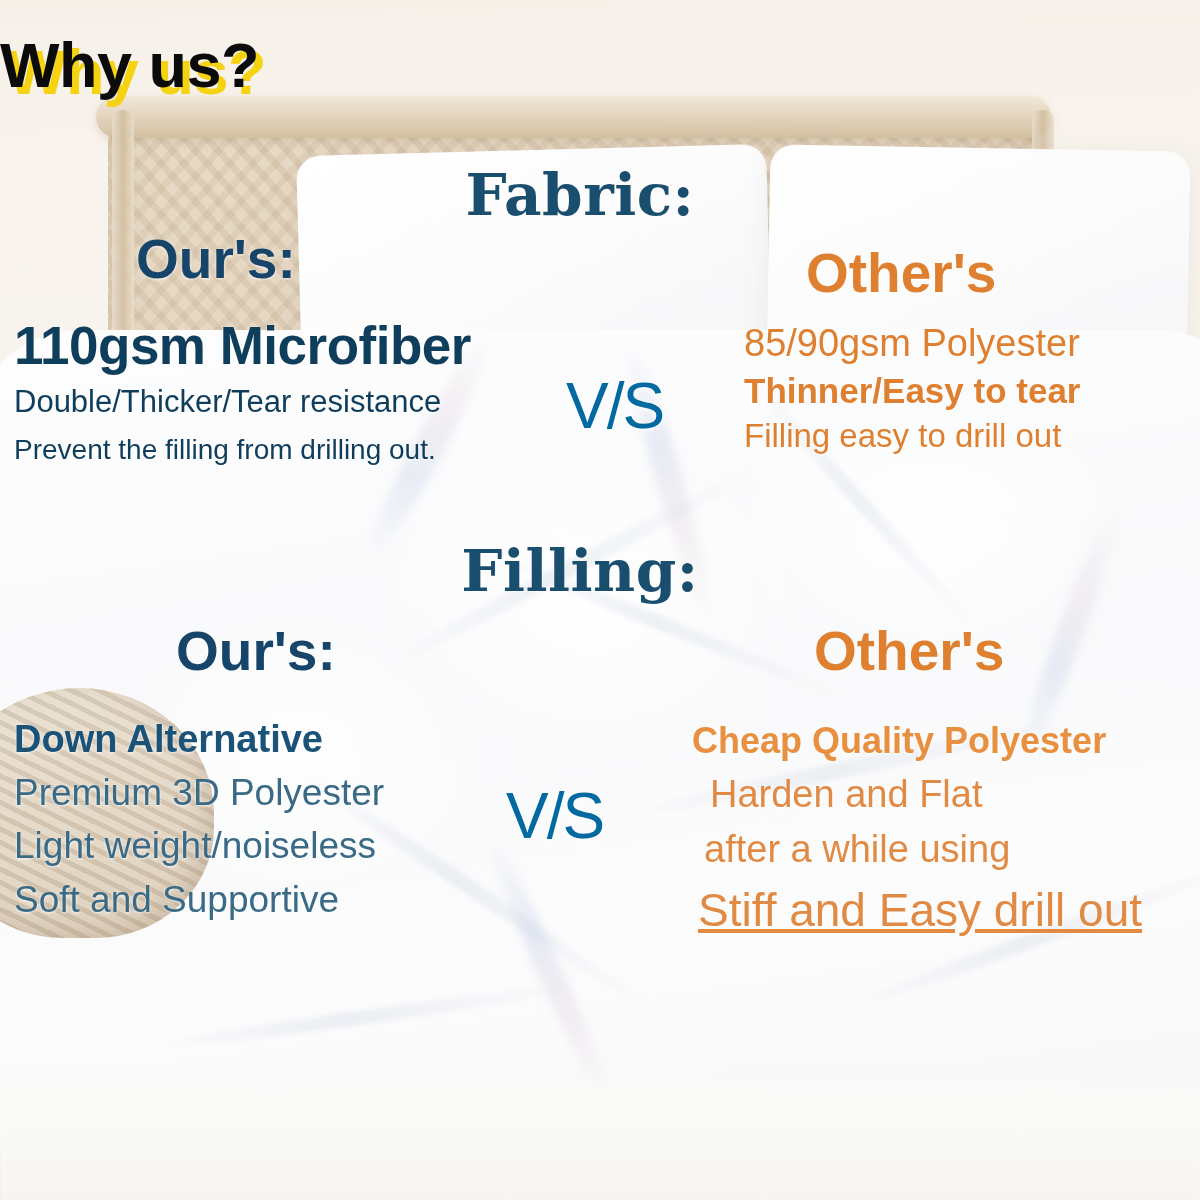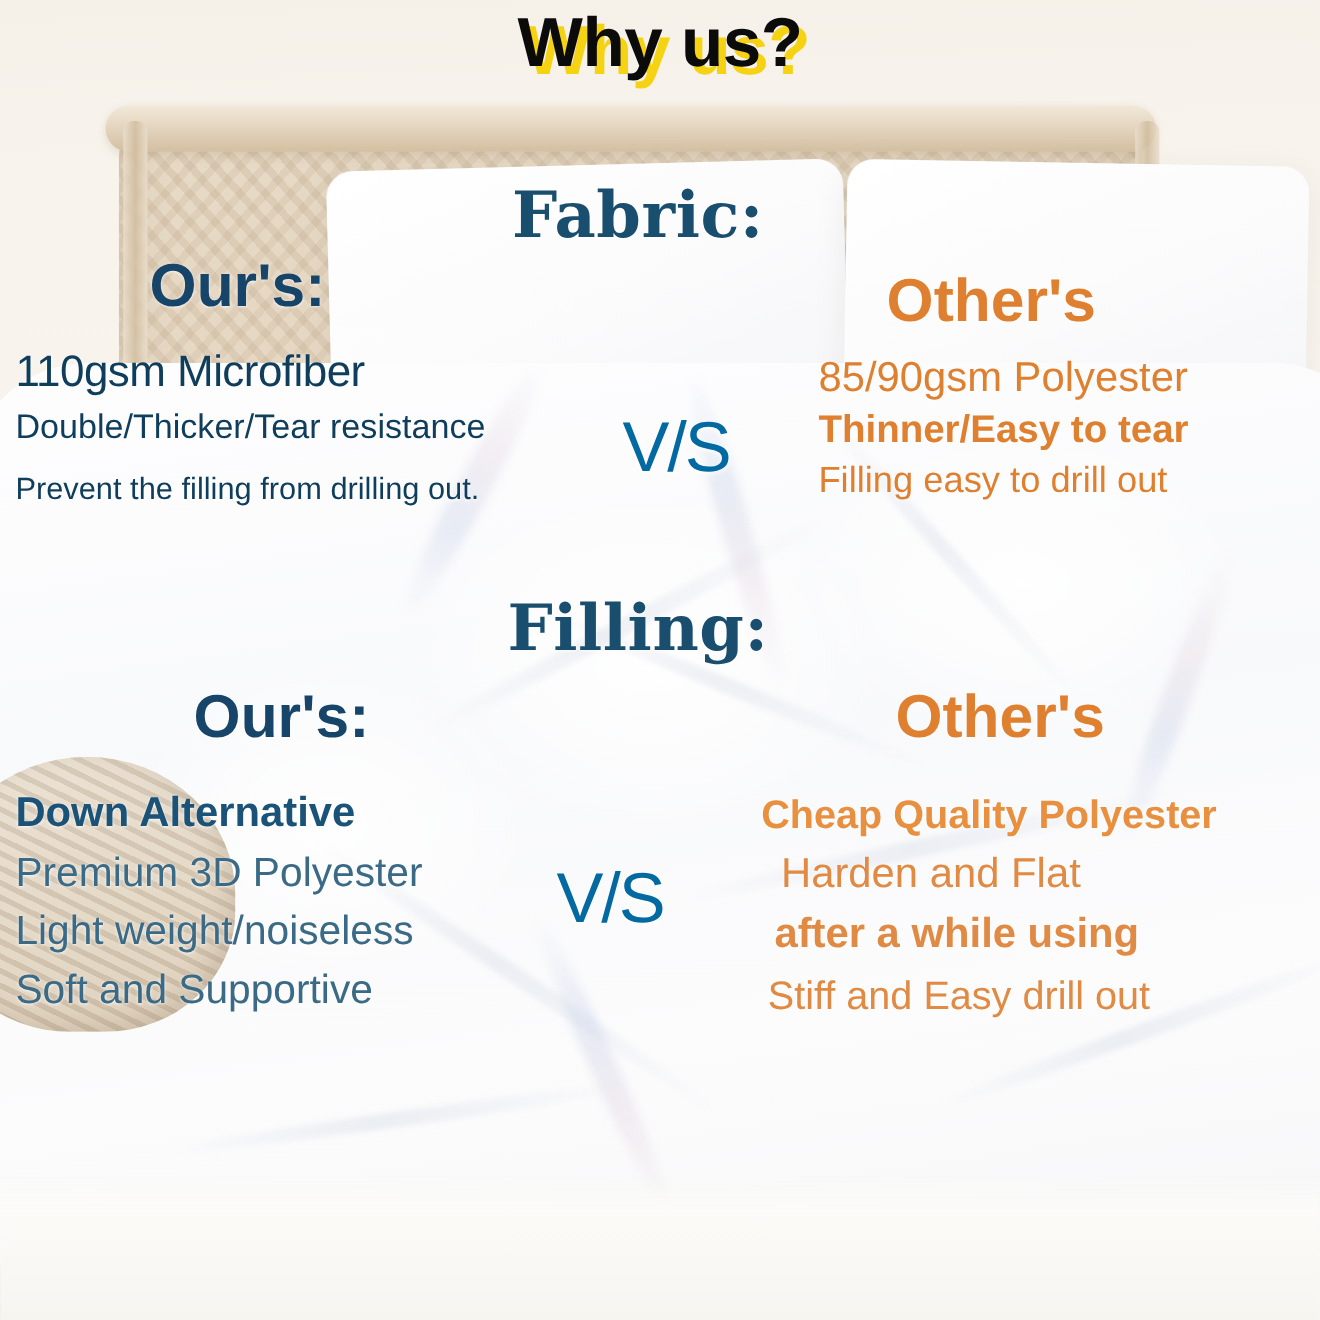--- a/index.html
+++ b/index.html
@@ -109,22 +109,22 @@
   
   .bg-wash {
     position:absolute; inset:0;
     background:linear-gradient(180deg, rgba(255,255,255,.10) 0%, rgba(255,255,255,.22) 45%, rgba(255,255,255,.12) 100%);
   }
 
   
   #content { position:absolute; inset:0; z-index:5; }
 
   .page-title {
-    position:absolute; top:8px; left:0; width:1200px;
-    text-align:center;
+    position:absolute; top:34px; left:0; width:1200px;
+    text-align:left;
     font-size:63px; font-weight:700; color:#0b0b0b;
     letter-spacing:-.5px; line-height:1;
     text-shadow:7px 7px 0 #f5d312;
   }
 
   .section-heading {
     position:absolute; width:1160px; left:0; text-align:center;
     font-family:"DejaVu Serif","Liberation Serif", serif;
     font-weight:700; font-size:58px; color:#1a4e6e;
     letter-spacing:.5px; line-height:1;
@@ -157,43 +157,43 @@
 
   .text-block { position:absolute; }
   .text-block .line {
     line-height:1.14;
     text-shadow:0 1px 3px rgba(255,255,255,.88);
     white-space:nowrap;
   }
 
   
   #block-ours-fabric { top:316px; left:14px; color:#0f3d5c; }
-  #block-ours-fabric .l0 { font-size:40px; font-weight:400; letter-spacing:-.5px; }
+  #block-ours-fabric .l0 { font-size:53px; font-weight:700; letter-spacing:-.5px; }
   #block-ours-fabric .l1 { font-size:31px; font-weight:400; margin-top:8px; }
-  #block-ours-fabric .l2 { font-size:28px; font-weight:400; margin-top:24px; }
+  #block-ours-fabric .l2 { font-size:28px; font-weight:400; margin-top:14px; }
 
   
   #block-others-fabric { top:322px; left:744px; color:#df8030; }
   #block-others-fabric .l0 { font-size:38px; font-weight:400; }
   #block-others-fabric .l1 { font-size:35px; font-weight:700; margin-top:6px; }
   #block-others-fabric .l2 { font-size:33px; font-weight:400; margin-top:6px; }
 
   
   #block-ours-filling { top:718px; left:14px; }
   #block-ours-filling .l0 { font-size:38px; font-weight:700; color:#1a5278; }
   #block-ours-filling .l1,
   #block-ours-filling .l2,
   #block-ours-filling .l3 { font-size:37px; font-weight:400; color:#3a6a85; margin-top:11px; }
 
   
   #block-others-filling { top:720px; left:692px; color:#e08a44; }
   #block-others-filling .l0 { font-size:36px; font-weight:700; color:#e8903f; }
   #block-others-filling .l1 { font-size:38px; font-weight:400; margin-top:12px; padding-left:18px; }
-  #block-others-filling .l2 { font-size:38px; font-weight:700; margin-top:12px; padding-left:12px; }
-  #block-others-filling .l3 { font-size:36px; font-weight:400; margin-top:12px; padding-left:6px; }
+  #block-others-filling .l2 { font-size:38px; font-weight:400; margin-top:12px; padding-left:12px; }
+  #block-others-filling .l3 { font-size:46px; font-weight:400; margin-top:12px; padding-left:6px;text-decoration:underline; }
 </style>
 </head>
 <body>
 
 <div id="bg-photo">
   <div class="bg-wall"></div>
   <div class="bg-headboard"></div>
   <div class="bg-headboard-rail"></div>
   <div class="bg-headboard-post left"></div>
   <div class="bg-headboard-post right"></div>

